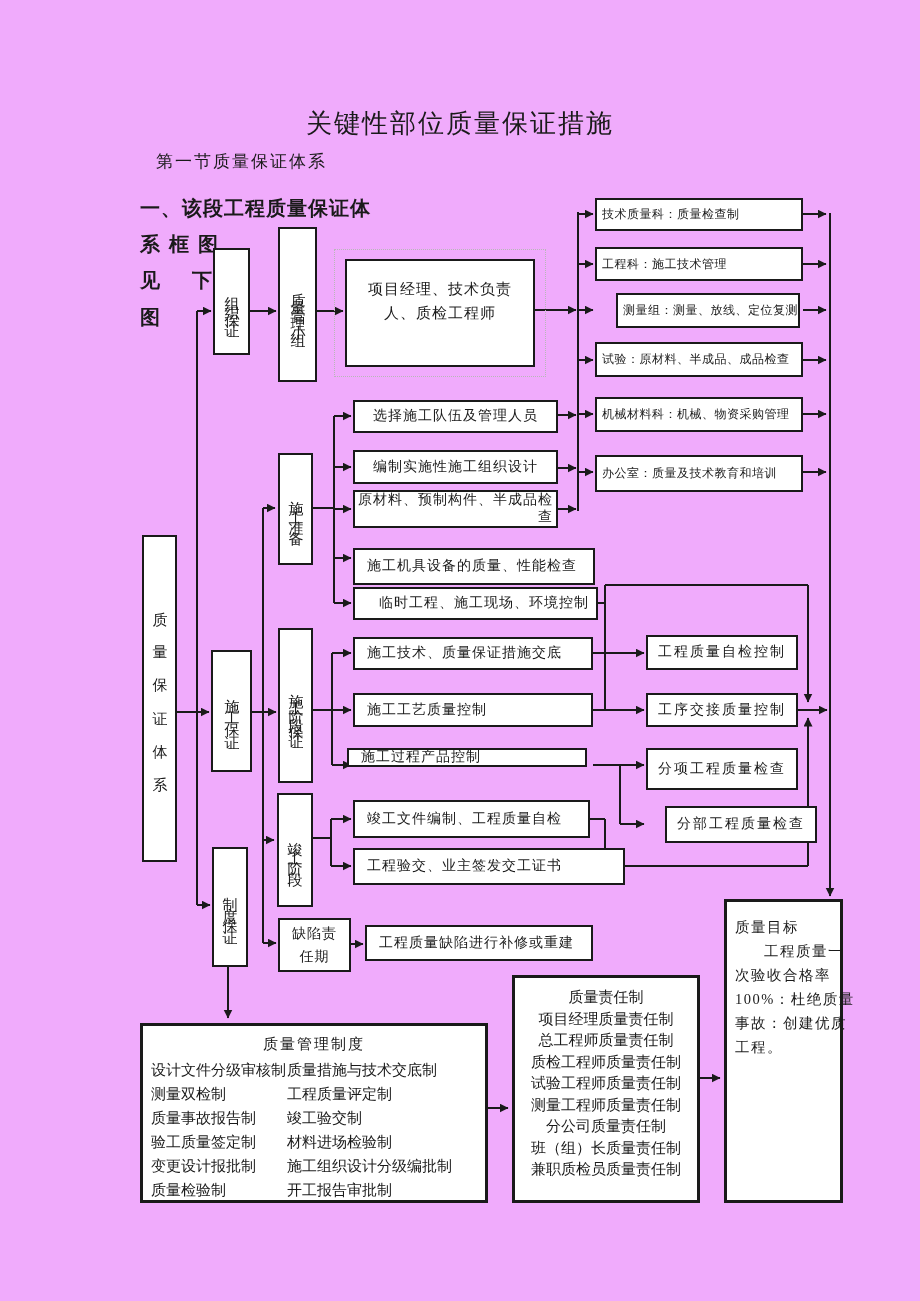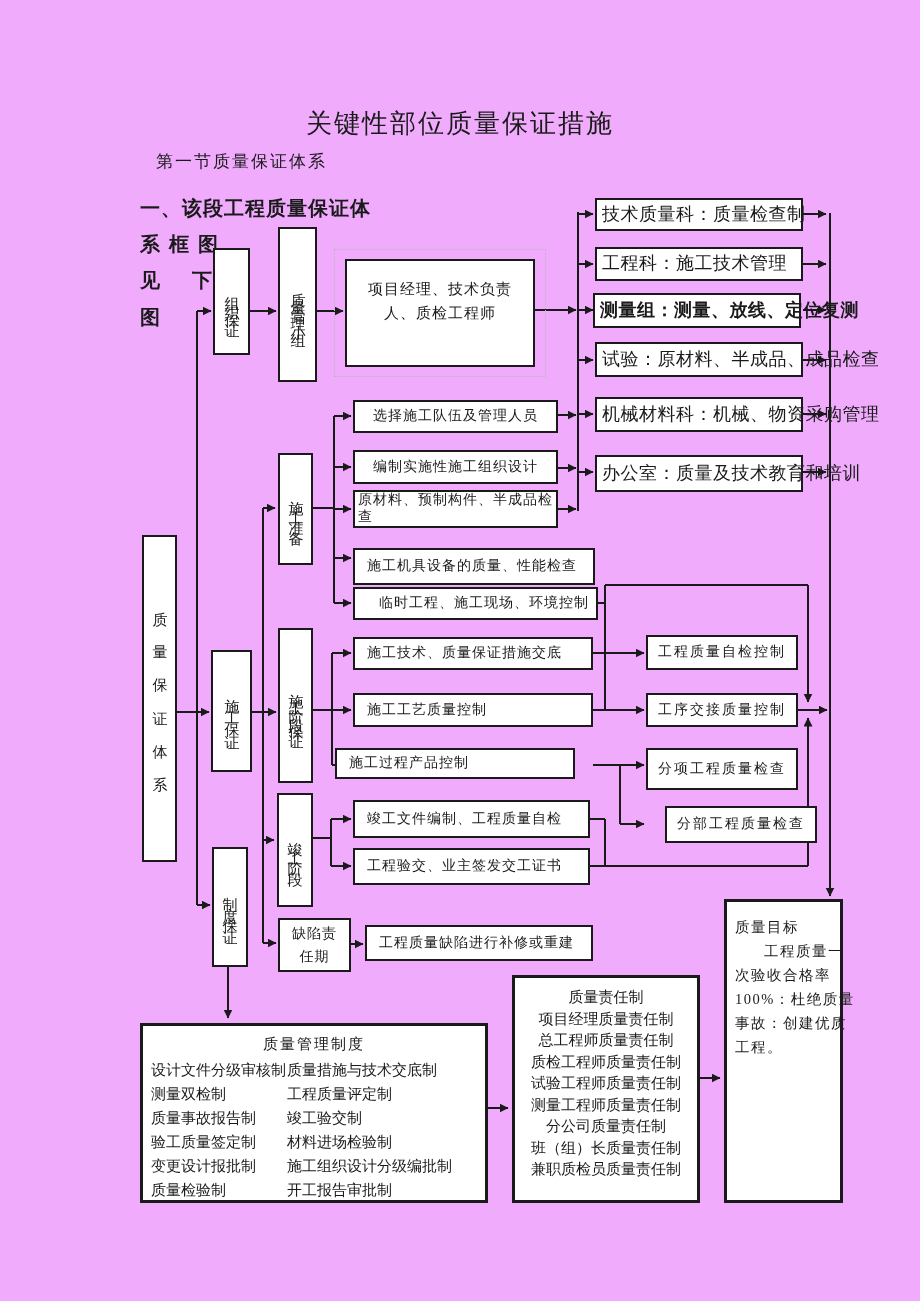--- a/index.html
+++ b/index.html
@@ -11,22 +11,22 @@
   .intro-line{left:140px;font-weight:bold;font-size:20px;font-family:"Liberation Sans","DejaVu Sans",sans-serif;}
   #intro-1{top:195px;letter-spacing:1px;}
   #intro-2{top:231px;letter-spacing:9px;}
   #intro-3{top:267px;letter-spacing:6px;}
   #intro-4{top:304px;letter-spacing:0;}
   svg{position:absolute;left:0;top:0;}
   .node{position:absolute;box-sizing:border-box;border:2px solid #1a1a1a;background:#fff;}
   .vbox{writing-mode:vertical-lr;text-orientation:upright;text-align:center;font-size:15px;}
   .hbox{display:flex;align-items:center;text-align:left;padding:0 3px 0 12px;
         font-size:14px;letter-spacing:1px;line-height:1.2;}
-  .center{justify-content:center;text-align:left;padding:12px 3px;}
-  .rlab{font-size:18px;letter-spacing:0.5px;padding:0 2px 0 5px;white-space:nowrap;}
+  .center{justify-content:center;text-align:right;padding:12px 3px;}
+  .rlab{font-size:12px;letter-spacing:0.5px;padding:0 2px 0 5px;white-space:nowrap;}
   .sbox{justify-content:center;text-align:center;letter-spacing:2px;padding:0 2px;}
   #node-leaders{padding:16px 10px 0 10px;text-align:center;line-height:24px;font-size:15px;letter-spacing:1px;}
   #leaders-dotted{border:1px dotted #b8b8b8;background:transparent;}
   #node-defect-period{display:flex;align-items:center;justify-content:center;text-align:center;
         padding:0 11px;font-size:14px;line-height:23px;letter-spacing:1px;}
   
   .bigbox{border-width:3px;}
   #rules-title{text-align:center;font-size:15px;letter-spacing:2px;margin-top:9px;}
   #rules-grid{display:grid;grid-template-columns:136px auto;padding:4px 2px 13px 8px;
               font-size:15px;line-height:24px;letter-spacing:0;}
@@ -152,30 +152,30 @@
   <div class="node" id="node-defect-period" style="left:278px;top:918px;width:73px;height:54px;">缺陷责任期</div>
 
   <div class="node hbox center" style="left:353px;top:400px;width:205px;height:33px;">选择施工队伍及管理人员</div>
   <div class="node hbox center" style="left:353px;top:450px;width:205px;height:34px;">编制实施性施工组织设计</div>
   <div class="node hbox center" style="left:353px;top:490px;width:205px;height:38px;">原材料、预制构件、半成品检查</div>
   <div class="node hbox" style="left:353px;top:548px;width:242px;height:37px;">施工机具设备的质量、性能检查</div>
   <div class="node hbox" style="left:353px;top:587px;width:245px;height:33px;padding-left:24px;">临时工程、施工现场、环境控制</div>
 
   <div class="node hbox" style="left:353px;top:637px;width:240px;height:33px;">施工技术、质量保证措施交底</div>
   <div class="node hbox" style="left:353px;top:693px;width:240px;height:34px;">施工工艺质量控制</div>
-  <div class="node hbox" style="left:335px;top:748px;width:240px;height:31px;">施工过程产品控制</div>
+  <div class="node hbox" style="left:347px;top:748px;width:240px;height:19px;">施工过程产品控制</div>
 
   <div class="node hbox" style="left:353px;top:800px;width:237px;height:38px;">竣工文件编制、工程质量自检</div>
-  <div class="node hbox" style="left:353px;top:848px;width:237px;height:37px;">工程验交、业主签发交工证书</div>
+  <div class="node hbox" style="left:353px;top:848px;width:272px;height:37px;">工程验交、业主签发交工证书</div>
 
   <div class="node hbox" style="left:365px;top:925px;width:228px;height:36px;">工程质量缺陷进行补修或重建</div>
 
   <div class="node hbox rlab" style="left:595px;top:198px;width:208px;height:33px;">技术质量科：质量检查制</div>
   <div class="node hbox rlab" style="left:595px;top:247px;width:208px;height:34px;">工程科：施工技术管理</div>
-  <div class="node hbox rlab" style="left:593px;top:293px;width:208px;height:35px;font-weight:bold;">测量组：测量、放线、定位复测</div>
+  <div class="node hbox rlab" style="left:616px;top:293px;width:184px;height:35px;">测量组：测量、放线、定位复测</div>
   <div class="node hbox rlab" style="left:595px;top:342px;width:208px;height:35px;">试验：原材料、半成品、成品检查</div>
   <div class="node hbox rlab" style="left:595px;top:397px;width:208px;height:35px;">机械材料科：机械、物资采购管理</div>
   <div class="node hbox rlab" style="left:595px;top:455px;width:208px;height:37px;">办公室：质量及技术教育和培训</div>
 
   <div class="node hbox sbox" style="left:646px;top:635px;width:152px;height:35px;">工程质量自检控制</div>
   <div class="node hbox sbox" style="left:646px;top:693px;width:152px;height:34px;">工序交接质量控制</div>
   <div class="node hbox sbox" style="left:646px;top:748px;width:152px;height:42px;">分项工程质量检查</div>
   <div class="node hbox sbox" style="left:646px;top:806px;width:152px;height:37px;margin-left:19px;">分部工程质量检查</div>
 
   <div class="node bigbox" style="left:140px;top:1023px;width:348px;height:180px;">

